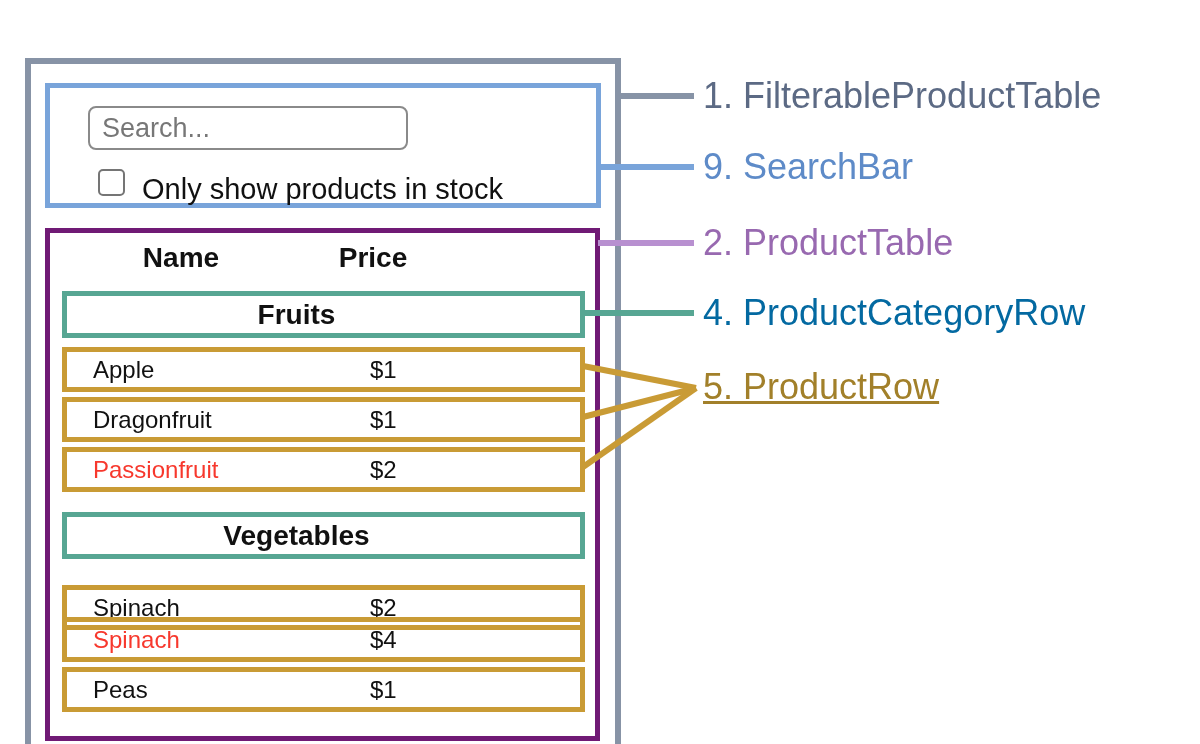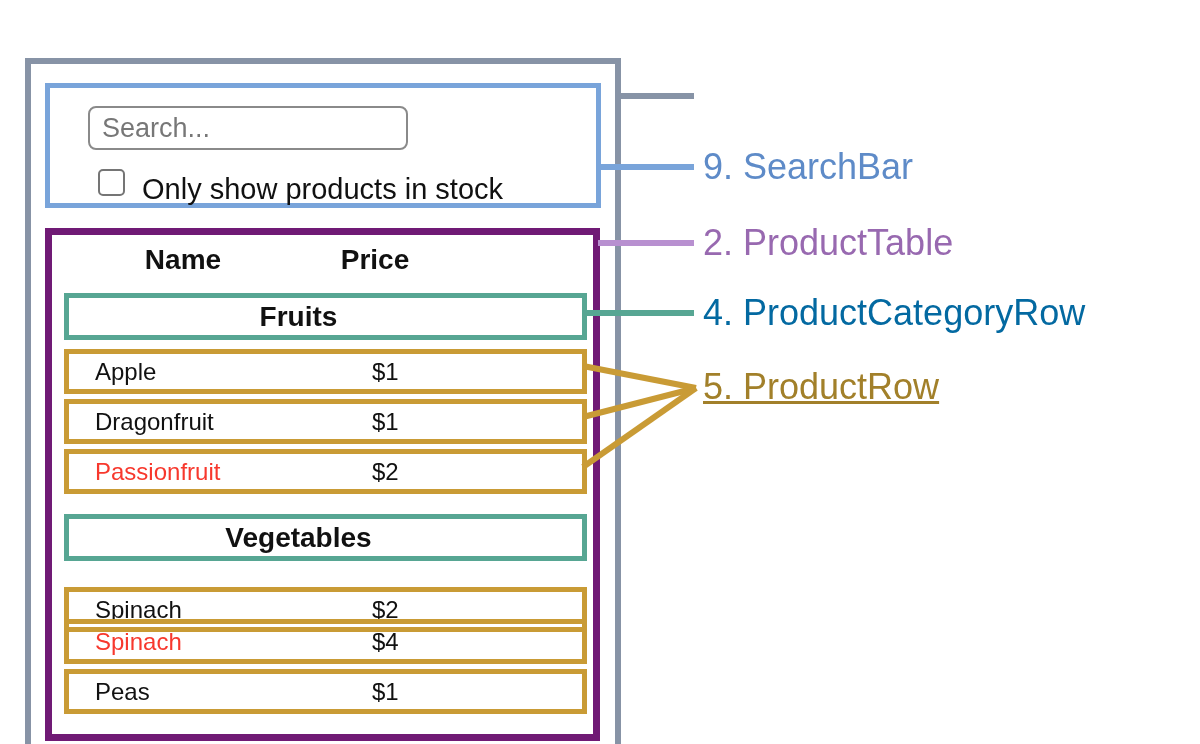--- a/index.html
+++ b/index.html
@@ -21,21 +21,21 @@
   .outer-box {
     left: 25px; top: 22px; width: 596px; height: 702px;
     border: 6px solid #8793A6;
   }
   .searchbar-box {
     left: 45px; top: 47px; width: 556px; height: 125px;
     border: 5px solid #79A4DA;
   }
   .ptable-box {
     left: 45px; top: 192px; width: 555px; height: 513px;
-    border: 7px solid #701a75;
+    border: 5px solid #701a75;
   }
 
   
   .search-input {
     position: absolute;
     left: 38px; top: 18px; width: 320px; height: 44px;
     border: 2px solid #8a8a8a;
     border-radius: 8px;
     font-family: "Liberation Sans", sans-serif;
     font-size: 27px;
@@ -169,20 +169,21 @@
     <div class="prod-row r5">
       <span class="name red">Spinach</span>
       <span class="price">$4</span>
     </div>
     <div class="prod-row r6">
       <span class="name">Peas</span>
       <span class="price">$1</span>
     </div>
   </div>
 
+  <div class="legend-label lbl1">1. FilterableProductTable</div>
   <div class="legend-label lbl2">9. SearchBar</div>
   <div class="legend-label lbl3">2. ProductTable</div>
   <div class="legend-label lbl4">4. ProductCategoryRow</div>
   <div class="legend-label lbl5">5. ProductRow</div>
 
   <svg class="connectors" viewBox="0 0 1200 744" xmlns="http://www.w3.org/2000/svg">
     <line x1="618" y1="60" x2="694" y2="60" stroke="#8793A6" stroke-width="6"></line>
     <line x1="599" y1="131" x2="694" y2="131" stroke="#79A4DA" stroke-width="6"></line>
     <line x1="598" y1="207" x2="694" y2="207" stroke="#B890D0" stroke-width="6"></line>
     <line x1="583" y1="277" x2="694" y2="277" stroke="#57A693" stroke-width="6"></line>

